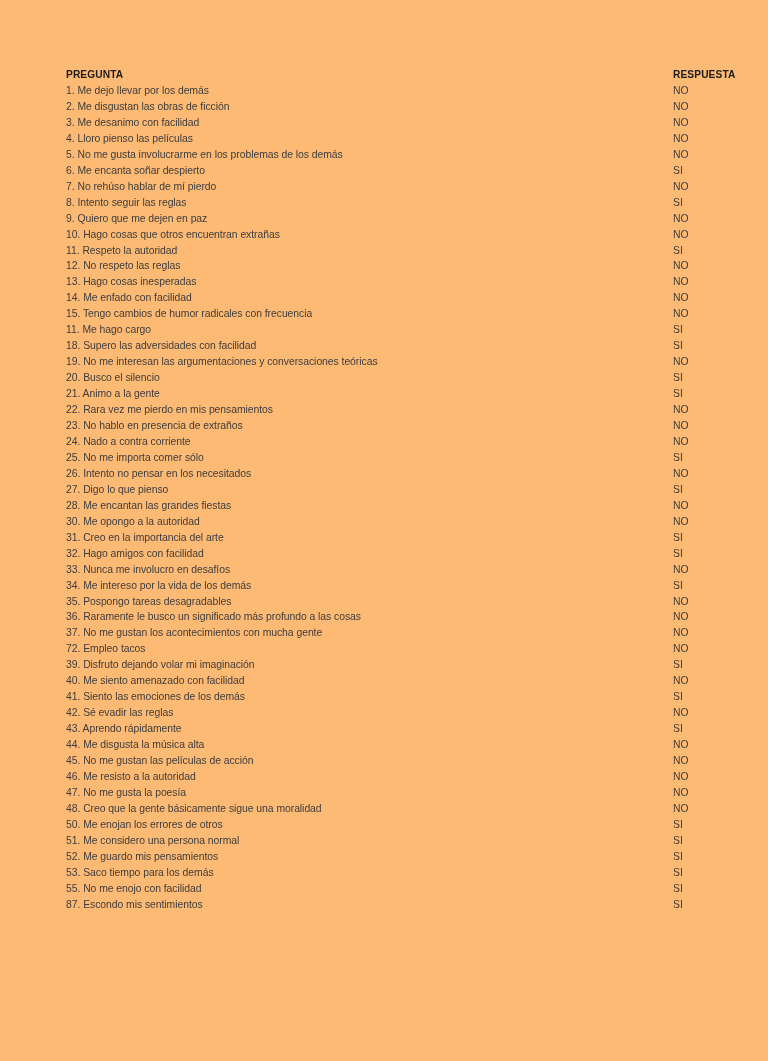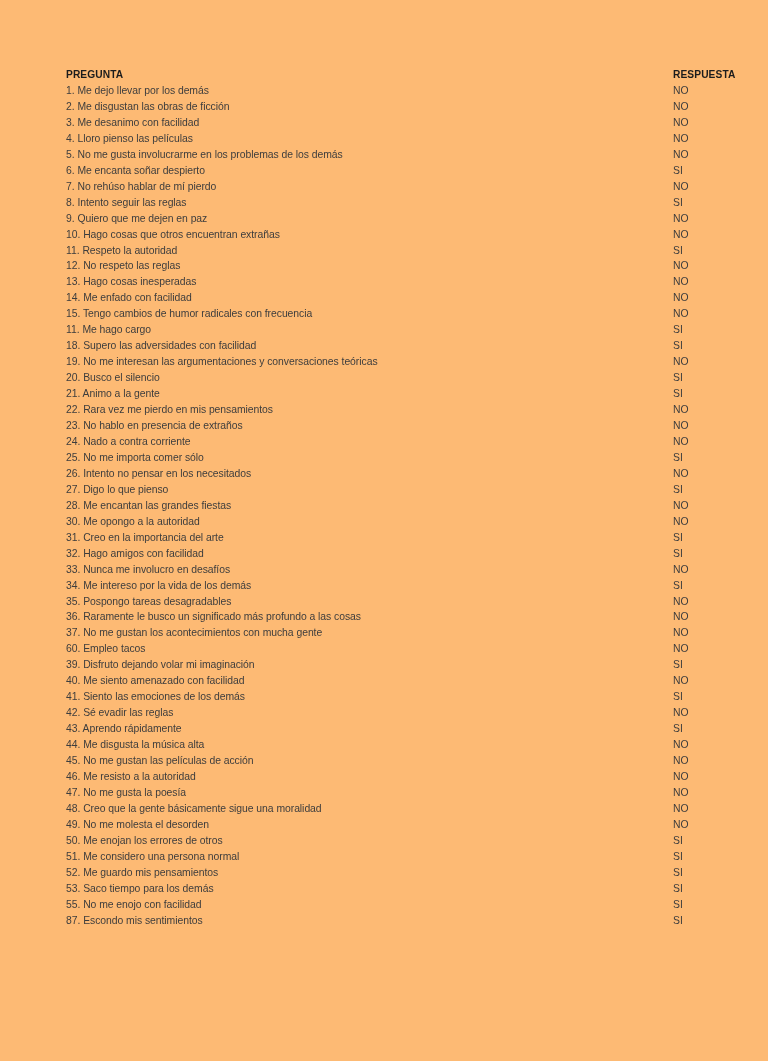--- a/index.html
+++ b/index.html
@@ -215,21 +215,21 @@
         </tr>
         <tr>
           <td class="question"><span class="num">36.</span> <span>Raramente le busco un significado más profundo a las cosas</span></td>
           <td class="answer">NO</td>
         </tr>
         <tr>
           <td class="question"><span class="num">37.</span> <span>No me gustan los acontecimientos con mucha gente</span></td>
           <td class="answer">NO</td>
         </tr>
         <tr>
-          <td class="question"><span class="num">60.</span> <span>Empleo tacos</span></td>
+          <td class="question"><span class="num">72.</span> <span>Empleo tacos</span></td>
           <td class="answer">NO</td>
         </tr>
         <tr>
           <td class="question"><span class="num">39.</span> <span>Disfruto dejando volar mi imaginación</span></td>
           <td class="answer">SI</td>
         </tr>
         <tr>
           <td class="question"><span class="num">40.</span> <span>Me siento amenazado con facilidad</span></td>
           <td class="answer">NO</td>
         </tr>
@@ -256,24 +256,20 @@
         <tr>
           <td class="question"><span class="num">46.</span> <span>Me resisto a la autoridad</span></td>
           <td class="answer">NO</td>
         </tr>
         <tr>
           <td class="question"><span class="num">47.</span> <span>No me gusta la poesía</span></td>
           <td class="answer">NO</td>
         </tr>
         <tr>
           <td class="question"><span class="num">48.</span> <span>Creo que la gente básicamente sigue una moralidad</span></td>
-          <td class="answer">NO</td>
-        </tr>
-        <tr>
-          <td class="question"><span class="num">49.</span> <span>No me molesta el desorden</span></td>
           <td class="answer">NO</td>
         </tr>
         <tr>
           <td class="question"><span class="num">50.</span> <span>Me enojan los errores de otros</span></td>
           <td class="answer">SI</td>
         </tr>
         <tr>
           <td class="question"><span class="num">51.</span> <span>Me considero una persona normal</span></td>
           <td class="answer">SI</td>
         </tr>

